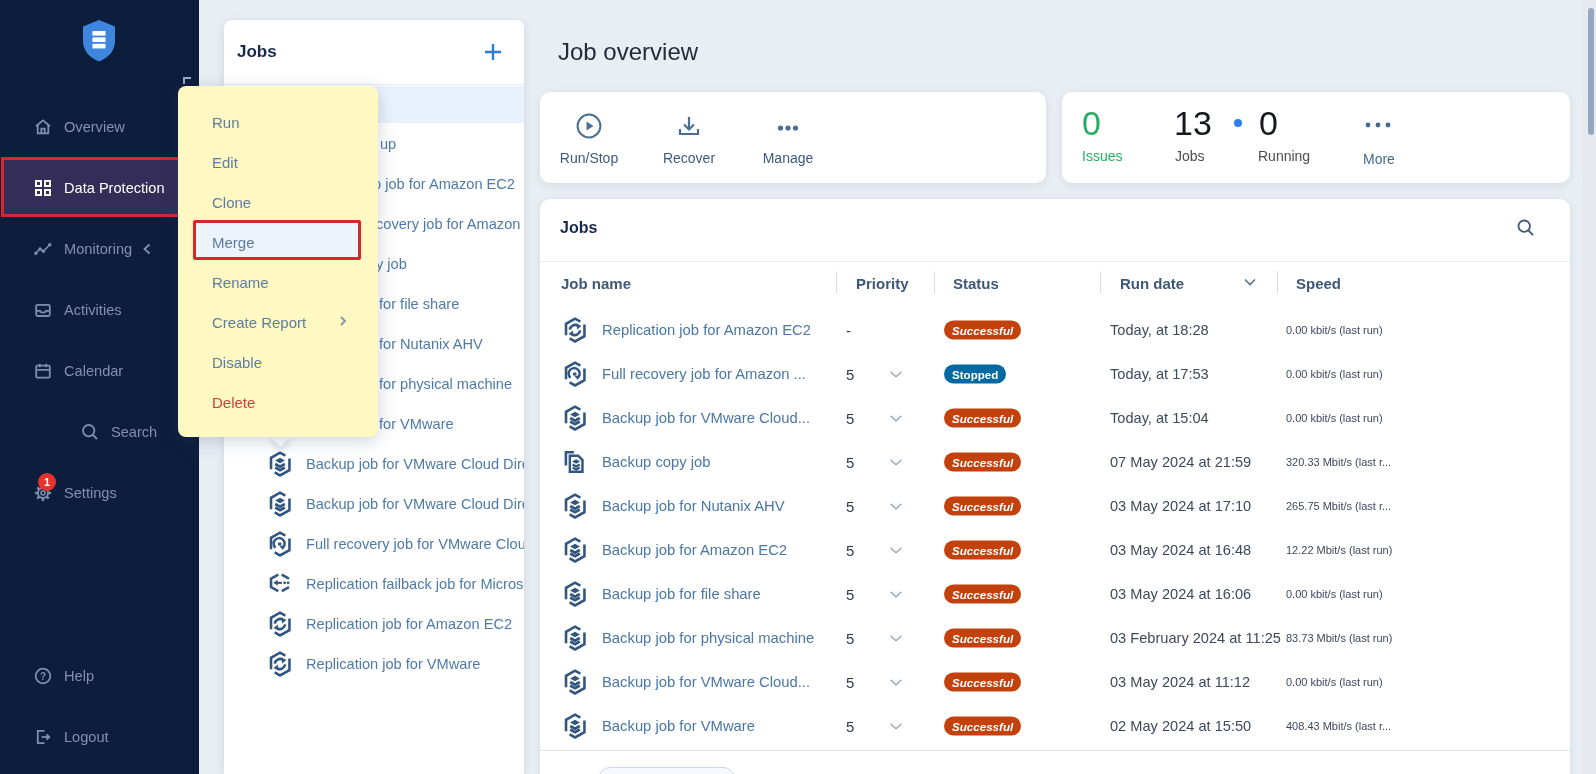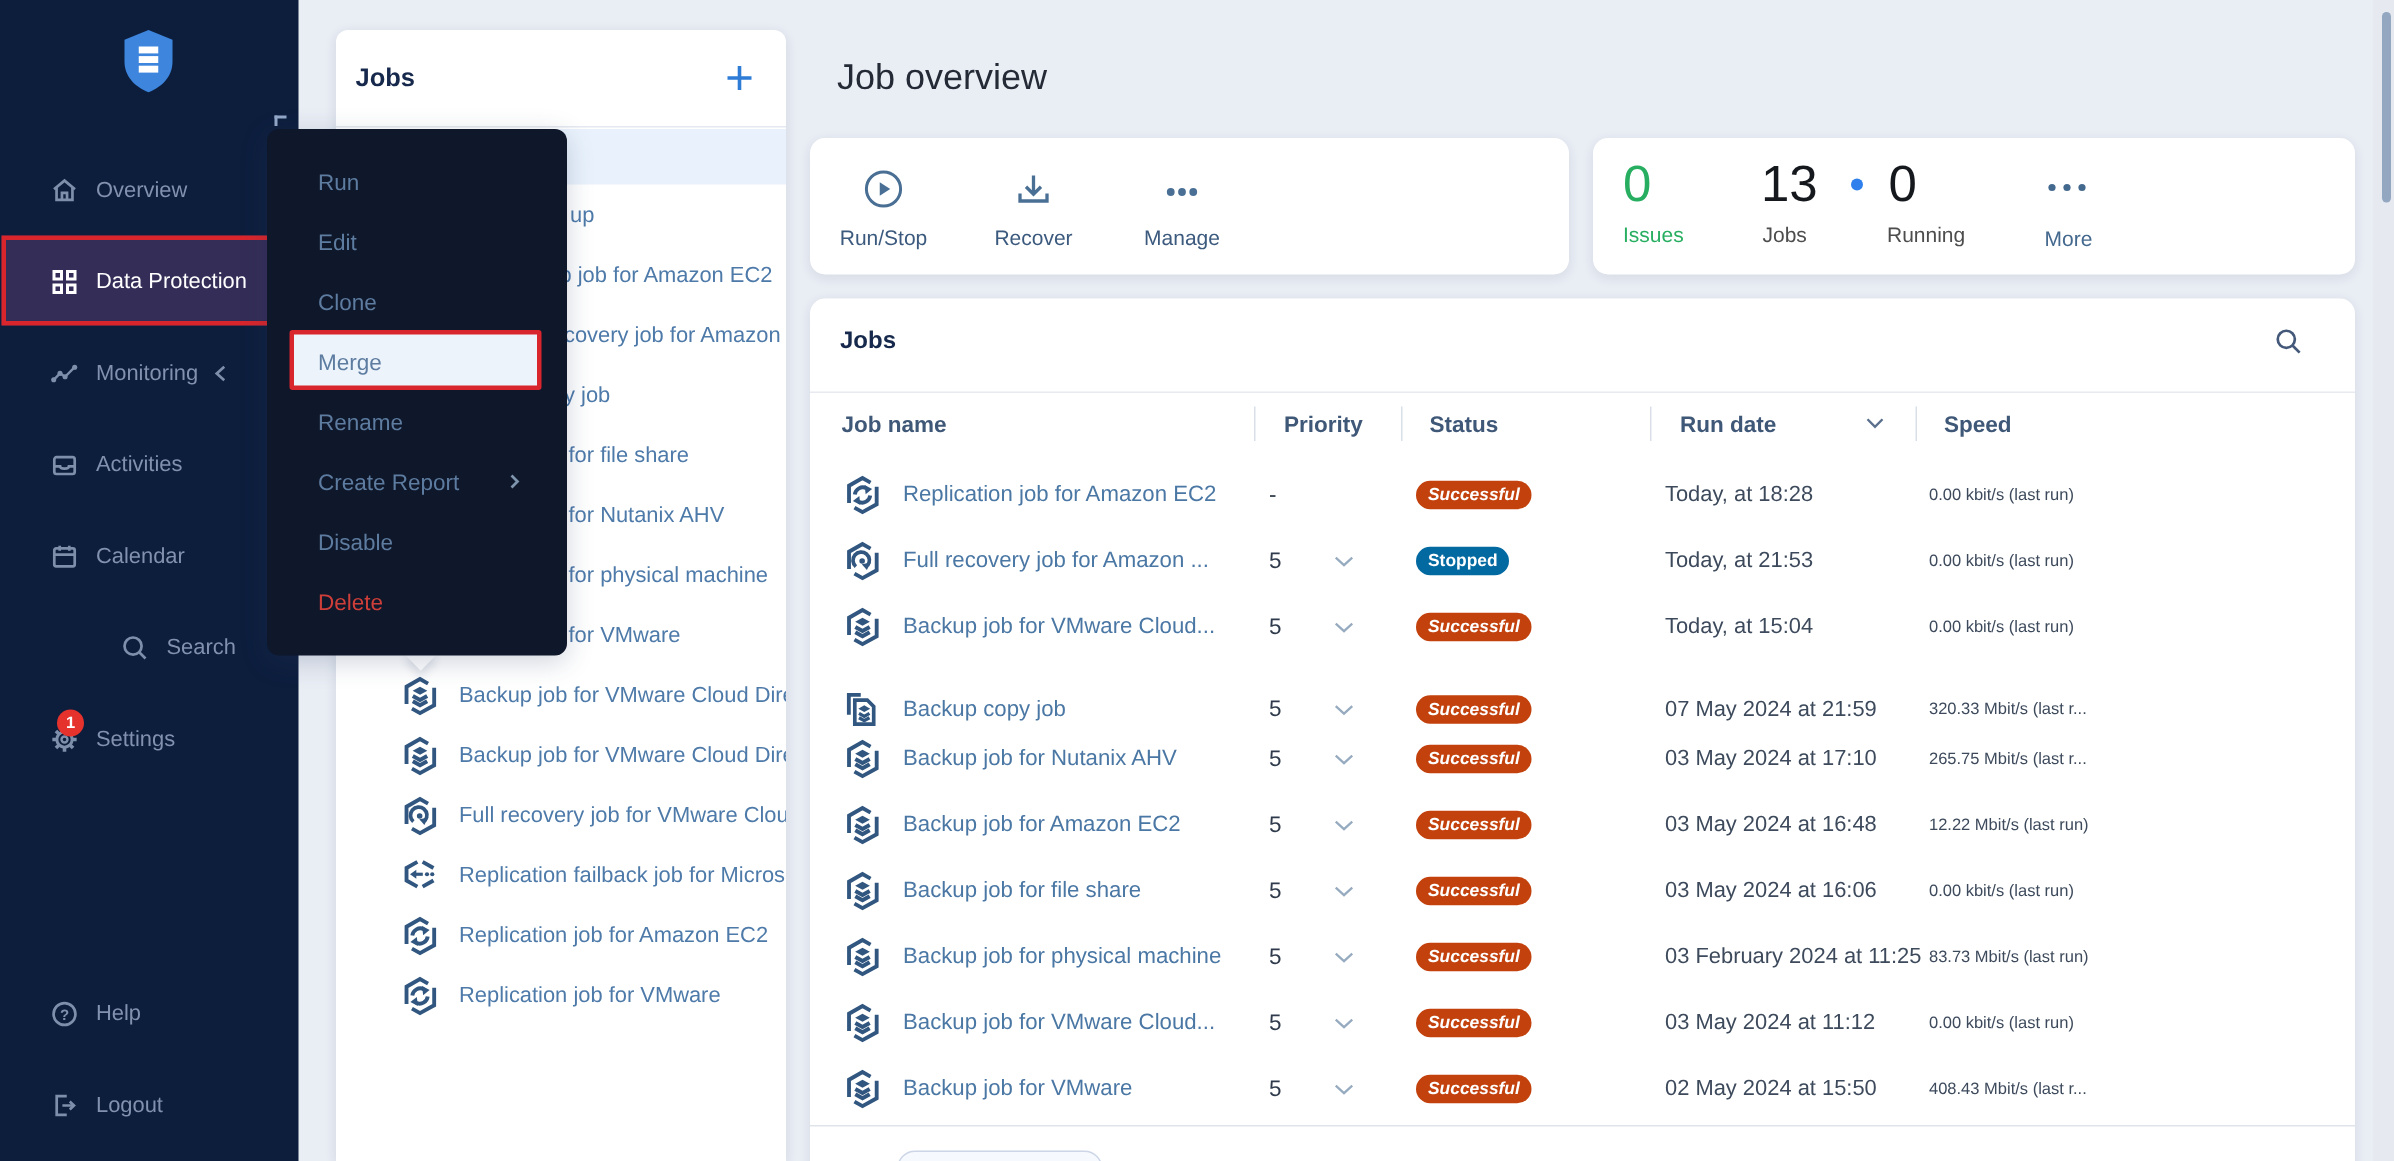--- a/index.html
+++ b/index.html
@@ -18,21 +18,21 @@
 #midcard { position:absolute; left:224px; top:20px; width:300px; height:754px; background:#fff; border-radius:8px 8px 0 0; box-shadow:0 2px 8px rgba(40,60,100,.13); overflow:hidden; }
 #midhead { position:absolute; left:0; top:0; width:300px; height:65px; border-bottom:1px solid #e4e8f0; }
 #midtitle { position:absolute; left:13px; top:22px; font-size:17px; font-weight:bold; color:#16294c; }
 #midplus { position:absolute; left:255px; top:18px; width:28px; height:28px; }
 #midhl { position:absolute; left:0; top:66px; width:300px; height:37px; background:#e9f2fc; }
 .mrow { position:absolute; left:0; width:300px; height:40px; }
 .mrow .micon { position:absolute; left:42px; top:6px; width:28px; height:28px; }
 .mrow .mtext { position:absolute; left:81px; top:50%; transform:translateY(-50%); font-size:14.6px; color:#4e7aa9; white-space:nowrap; }
 
 
-#dropdown { position:absolute; left:178px; top:86px; width:200px; height:351px; background:#0f172a; border-radius:8px; box-shadow:0 4px 18px rgba(40,60,100,.22); }
+#dropdown { position:absolute; left:178px; top:86px; width:200px; height:351px; background:#fef9c3; border-radius:8px; box-shadow:0 4px 18px rgba(40,60,100,.22); }
 #dropnotch { position:absolute; left:273px; top:429px; width:15px; height:15px; background:#fff; transform:rotate(45deg); box-shadow:3px 3px 6px rgba(40,60,100,.15); }
 .ditem { position:absolute; left:0; width:200px; height:40px; }
 .ditem span { position:absolute; left:34px; top:50%; transform:translateY(-50%); font-size:15px; color:#5d7ca0; }
 #mergehl { position:absolute; left:15px; top:134px; width:168px; height:40px; background:#ecf3fb; border:3px solid #d8262c; border-radius:2px; }
 #mergetext { position:absolute; left:34px; top:156px; transform:translateY(-50%); font-size:15px; color:#5d7ca0; }
 
 
 #maintitle { position:absolute; left:558px; top:38px; font-size:24px; color:#252b36; }
 .card { position:absolute; background:#fff; border-radius:10px; box-shadow:0 2px 8px rgba(40,60,100,.10); }
 #card1 { left:540px; top:92px; width:506px; height:91px; }
@@ -392,41 +392,41 @@
               <path d="M8.2 15.2 A4.7 4.7 0 1 1 14.9 14.6" stroke="#31567f" stroke-width="2.1" fill="none"></path>
               <path d="M16.7 12.9 L14.5 17.2 L11.6 13.9 Z" fill="#31567f"></path>
               <circle cx="11.8" cy="12" r="1.6" fill="#31567f"></circle>
             </svg></div>
           <div class="tname">Full recovery job for Amazon ...</div>
           <div class="tprio">5</div>
           <svg class="tchev" viewBox="0 0 16 14" style="width:16px;">
             <path d="M2.5 4.8l5.5 5 5.5-5" stroke="#96abc0" stroke-width="1.5" fill="none"></path>
           </svg>
           <div class="tpill pill-stop">Stopped</div>
-          <div class="tdate">Today, at 21:53</div>
+          <div class="tdate">Today, at 17:53</div>
           <div class="tspeed">0.00 kbit/s (last run)</div>
         </div>
         <div class="trow" style="top:197px;">
           <div class="ticon"><svg viewBox="0 0 24 24">
               <path d="M16.6 4.9 L12 2.3 L4.3 6.7 V16.6" stroke="#31567f" stroke-width="2.2" fill="none"></path>
               <path d="M20.1 7.3 V17.3 L12 21.8 L7.4 19.2" stroke="#31567f" stroke-width="2.2" fill="none"></path>
               <path d="M12 6.7 L16.2 9 L12 11.3 L7.8 9 Z" fill="#31567f"></path>
               <path d="M7.9 12 L12 14.3 L16.1 12" stroke="#31567f" stroke-width="2.3" fill="none"></path>
               <path d="M7.9 15 L12 17.3 L16.1 15" stroke="#31567f" stroke-width="2.3" fill="none"></path>
             </svg></div>
           <div class="tname">Backup job for VMware Cloud...</div>
           <div class="tprio">5</div>
           <svg class="tchev" viewBox="0 0 16 14" style="width:16px;">
             <path d="M2.5 4.8l5.5 5 5.5-5" stroke="#96abc0" stroke-width="1.5" fill="none"></path>
           </svg>
           <div class="tpill pill-ok">Successful</div>
           <div class="tdate">Today, at 15:04</div>
           <div class="tspeed">0.00 kbit/s (last run)</div>
         </div>
-        <div class="trow" style="top:252px;text-align:center;">
+        <div class="trow" style="top:241px;text-align:center;">
           <div class="ticon"><svg viewBox="0 0 24 24">
               <path d="M4.2 15 V3.6 H11" stroke="#31567f" stroke-width="2.2" fill="none"></path>
               <path d="M7.6 6.6 H14.7 L18.4 10.3 V20.4 H7.6 Z" stroke="#31567f" stroke-width="2.1" fill="none"></path>
               <path d="M13 9.6 L16.4 11.5 L13 13.4 L9.6 11.5 Z" fill="#31567f"></path>
               <path d="M10 14.2 L13 15.9 L16 14.2" stroke="#31567f" stroke-width="1.9" fill="none"></path>
               <path d="M10 16.7 L13 18.4 L16 16.7" stroke="#31567f" stroke-width="1.9" fill="none"></path>
             </svg></div>
           <div class="tname">Backup copy job</div>
           <div class="tprio">5</div>
           <svg class="tchev" viewBox="0 0 16 14" style="width:16px;">

